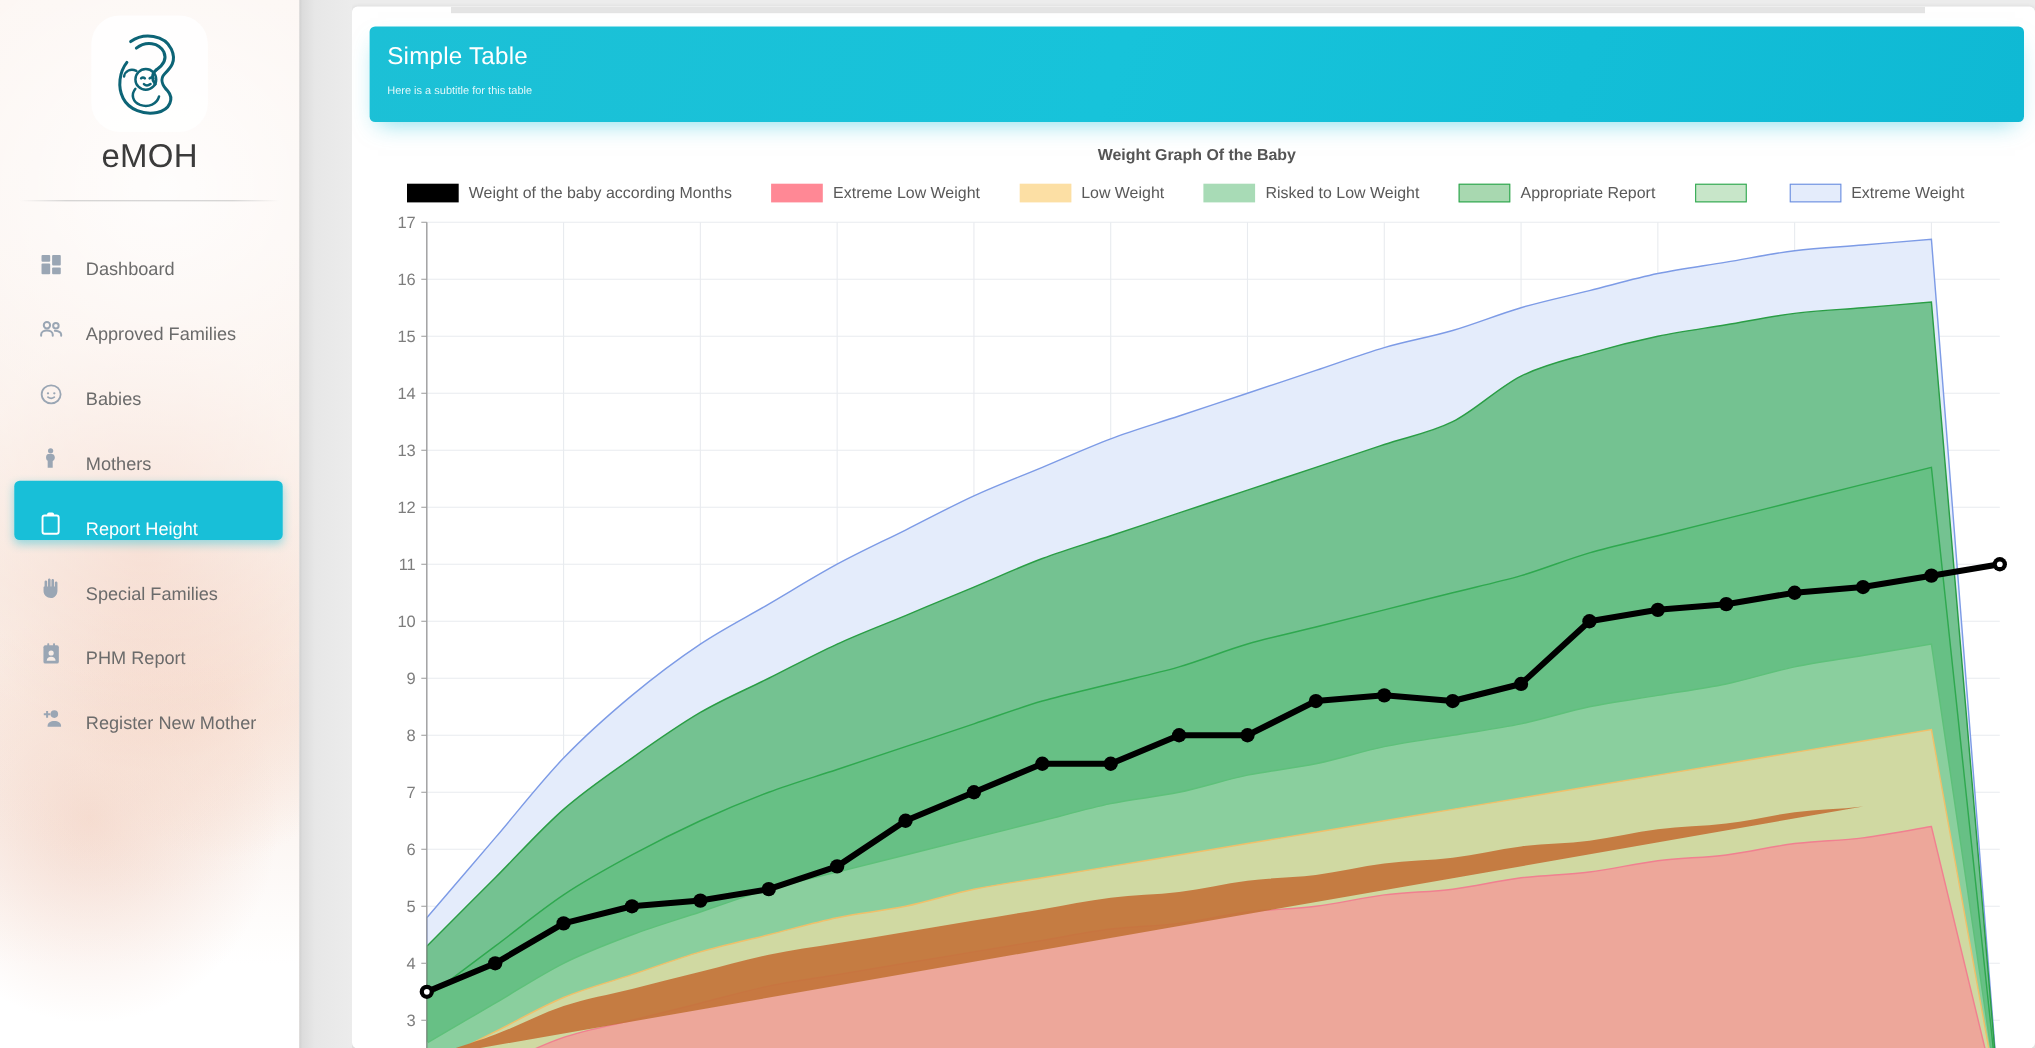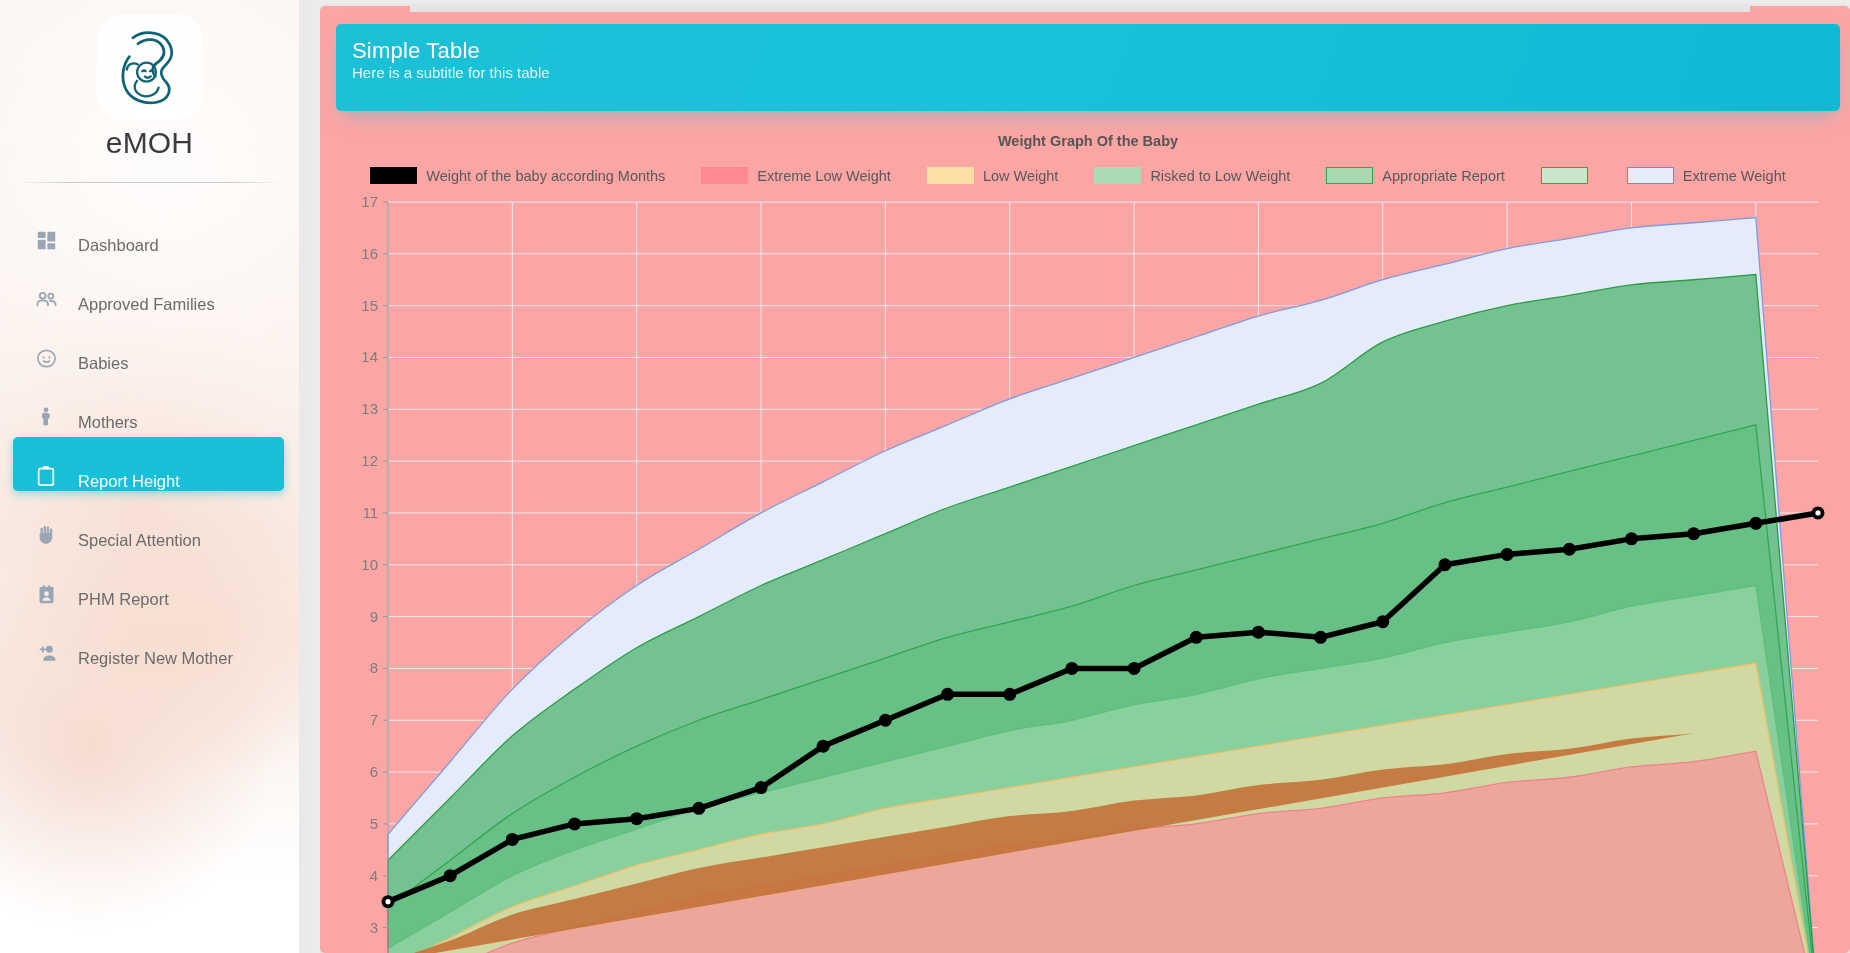--- a/index.html
+++ b/index.html
@@ -7,21 +7,21 @@
     width: 1850px; height: 953px;
     overflow: hidden;
     font-family: "Liberation Sans", sans-serif;
     background: #ececec;
   }
   #app { position: relative; width: 1850px; height: 953px; overflow: hidden; }
 
   
   #sidebar {
     position: absolute; left: 0; top: 0;
-    width: 299px; height: 953px;
+    width: 272px; height: 953px;
     background: #fdf4ef;
     overflow: hidden;
     z-index: 5;
   }
   #sidebar-bg {
     position: absolute; inset: 0;
     background:
       radial-gradient(circle at 55% 18%, rgba(255,255,255,0.88) 0%, rgba(255,255,255,0.35) 38%, rgba(255,255,255,0) 62%),
       radial-gradient(ellipse 120% 45% at 48% 52%, rgba(243,205,188,0.75) 0%, rgba(250,228,215,0.35) 48%, rgba(255,255,255,0) 75%),
       radial-gradient(ellipse 90% 28% at 30% 78%, rgba(238,196,178,0.55) 0%, rgba(255,255,255,0) 70%),
@@ -91,41 +91,41 @@
 
   
   #main {
     position: absolute; left: 320px; top: 0;
     width: 1530px; height: 953px;
     background: #ececec;
   }
   #page-card {
     position: absolute; left: 0px; top: 6px;
     width: 1530px; height: 947px;
-    background: #fca5a5;
+    background: #ffffff;
     border-radius: 5px;
     box-shadow: 0 1px 5px rgba(0,0,0,.11);
     overflow: hidden;
   }
   #card-top-strip {
     position: absolute; left: 90px; top: 0;
     width: 1340px; height: 6px;
     background: #e4e4e4;
   }
   #header-banner {
     position: absolute; left: 16px; top: 18px;
     width: 1504px; height: 87px;
     background: linear-gradient(110deg, #1cc0d6 0%, #17c3da 45%, #0fb9d4 100%);
     border-radius: 5px;
     box-shadow: 0 9px 20px -8px rgba(24,191,216,.55);
     padding: 14px 0 0 16px;
     color: #ffffff;
   }
   #banner-title { font-size: 22px; font-weight: 400; letter-spacing: .2px; }
-  #banner-subtitle { margin-top: 0; font-size: 15px; color: rgba(255,255,255,.87); }
+  #banner-subtitle { margin-top: 13px; font-size: 10px; color: rgba(255,255,255,.87); }
 
   
   #chart-region {
     position: absolute; left: 16px; top: 110px;
     width: 1504px; height: 843px;
   }
   #chart-title {
     text-align: center;
     font-size: 14.5px;
     font-weight: bold;
@@ -245,21 +245,21 @@
         </span>
         <span class="nav-label">Report Height</span>
       </div>
 
       <div class="nav-item">
         <span class="nav-icon">
           <svg width="22" height="22" viewBox="0 0 24 24" fill="currentColor">
             <path d="M6 10 V5.4 c0-.8 .6-1.4 1.3-1.4 s1.3 .6 1.3 1.4 V10 h.8 V3.6 c0-.8 .6-1.4 1.3-1.4 s1.3 .6 1.3 1.4 V10 h.8 V4.1 c0-.8 .6-1.4 1.3-1.4 s1.3 .6 1.3 1.4 V10 h.8 V6.4 c0-.8 .6-1.4 1.3-1.4 s1.3 .6 1.3 1.4 V14 c0 4.2-2.6 7.5-6.4 7.5 C8.2 21.5 5 18.6 5 14.6 V11 c0-.6 .4-1 1-1 z"></path>
           </svg>
         </span>
-        <span class="nav-label">Special Attention</span>
+        <span class="nav-label">Special Families</span>
       </div>
 
       <div class="nav-item">
         <span class="nav-icon">
           <svg width="21" height="21" viewBox="0 0 24 24" fill="currentColor">
             <rect x="4" y="3" width="16" height="19" rx="2"></rect>
             <rect x="8" y="1" width="2" height="3.5" rx=".6"></rect>
             <rect x="14" y="1" width="2" height="3.5" rx=".6"></rect>
             <circle cx="12" cy="11" r="2.7" fill="#f7ece6"></circle>
             <path d="M7.4 19 c0-2.5 2.1-4 4.6-4 s4.6 1.5 4.6 4 z" fill="#f7ece6"></path>

